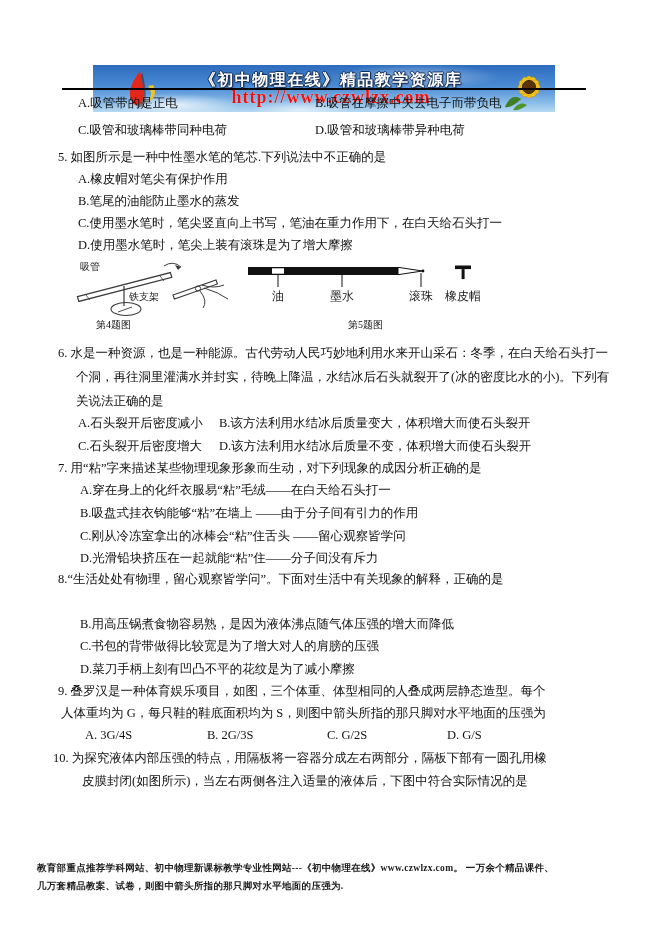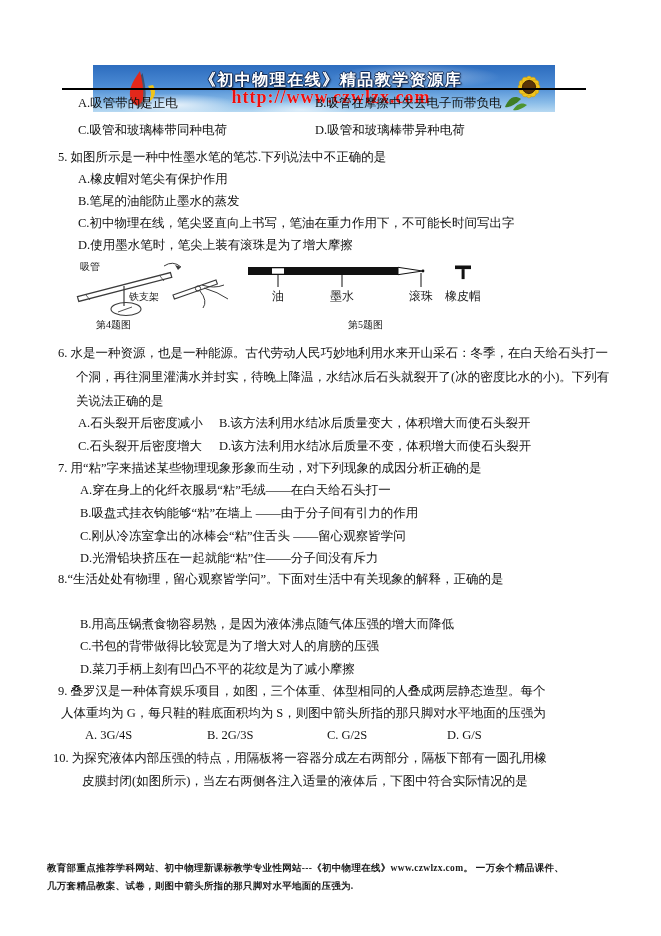--- a/index.html
+++ b/index.html
@@ -34,21 +34,21 @@
   .divider{position:absolute;left:62px;top:88px;width:524px;height:2px;background:#000;}
   
   .ln{position:absolute;font-size:12.5px;line-height:15px;white-space:nowrap;color:#101010;}
   .cap{position:absolute;font-size:10px;white-space:nowrap;color:#101010;}
   
   .fig{position:absolute;}
   .fig svg{display:block;}
   .fig text{font-family:"Liberation Serif","DejaVu Serif",serif;fill:#1a1a1a;}
   
   .footer-line{
-    position:absolute;left:47px;font-size:9.5px;font-weight:bold;color:#1c1c1c;
+    position:absolute;left:37px;font-size:9.5px;font-weight:bold;color:#1c1c1c;
     letter-spacing:.3px;white-space:nowrap;
   }
 </style>
 </head>
 <body>
 
 <div class="page">
 
   <div class="banner">
     <svg class="banner-logo" width="44" height="40" viewBox="0 0 44 40">
@@ -80,21 +80,21 @@
   <div class="divider"></div>
 
   <div class="ln" style="left:78px;top:96px">A.吸管带的是正电</div>
   <div class="ln" style="left:315px;top:96px">B.吸管在摩擦中失去电子而带负电</div>
   <div class="ln" style="left:78px;top:123px">C.吸管和玻璃棒带同种电荷</div>
   <div class="ln" style="left:315px;top:123px">D.吸管和玻璃棒带异种电荷</div>
 
   <div class="ln" style="left:58px;top:150px">5. 如图所示是一种中性墨水笔的笔芯.下列说法中不正确的是</div>
   <div class="ln" style="left:78px;top:172px">A.橡皮帽对笔尖有保护作用</div>
   <div class="ln" style="left:78px;top:194px">B.笔尾的油能防止墨水的蒸发</div>
-  <div class="ln" style="left:78px;top:216px">C.初中物理在线，笔尖竖直向上书写，笔油在重力作用下，不可能长时间写出字</div>
+  <div class="ln" style="left:78px;top:216px">C.使用墨水笔时，笔尖竖直向上书写，笔油在重力作用下，在白天给石头打一</div>
   <div class="ln" style="left:78px;top:238px">D.使用墨水笔时，笔尖上装有滚珠是为了增大摩擦</div>
 
   <div class="fig" style="left:66px;top:256px">
     <svg width="175" height="62" viewBox="0 0 175 62">
       <text x="14" y="14" font-size="10">吸管</text>
 
       <polygon points="11.4,40.6 104.4,16.6 105.8,21.4 12.8,45.4" fill="#fff" stroke="#3a3a3a" stroke-width="1.2"></polygon>
       <line x1="20" y1="39" x2="24" y2="44" stroke="#3a3a3a" stroke-width="0.8"></line>
       <line x1="94" y1="20" x2="98" y2="25" stroke="#3a3a3a" stroke-width="0.8"></line>
 

